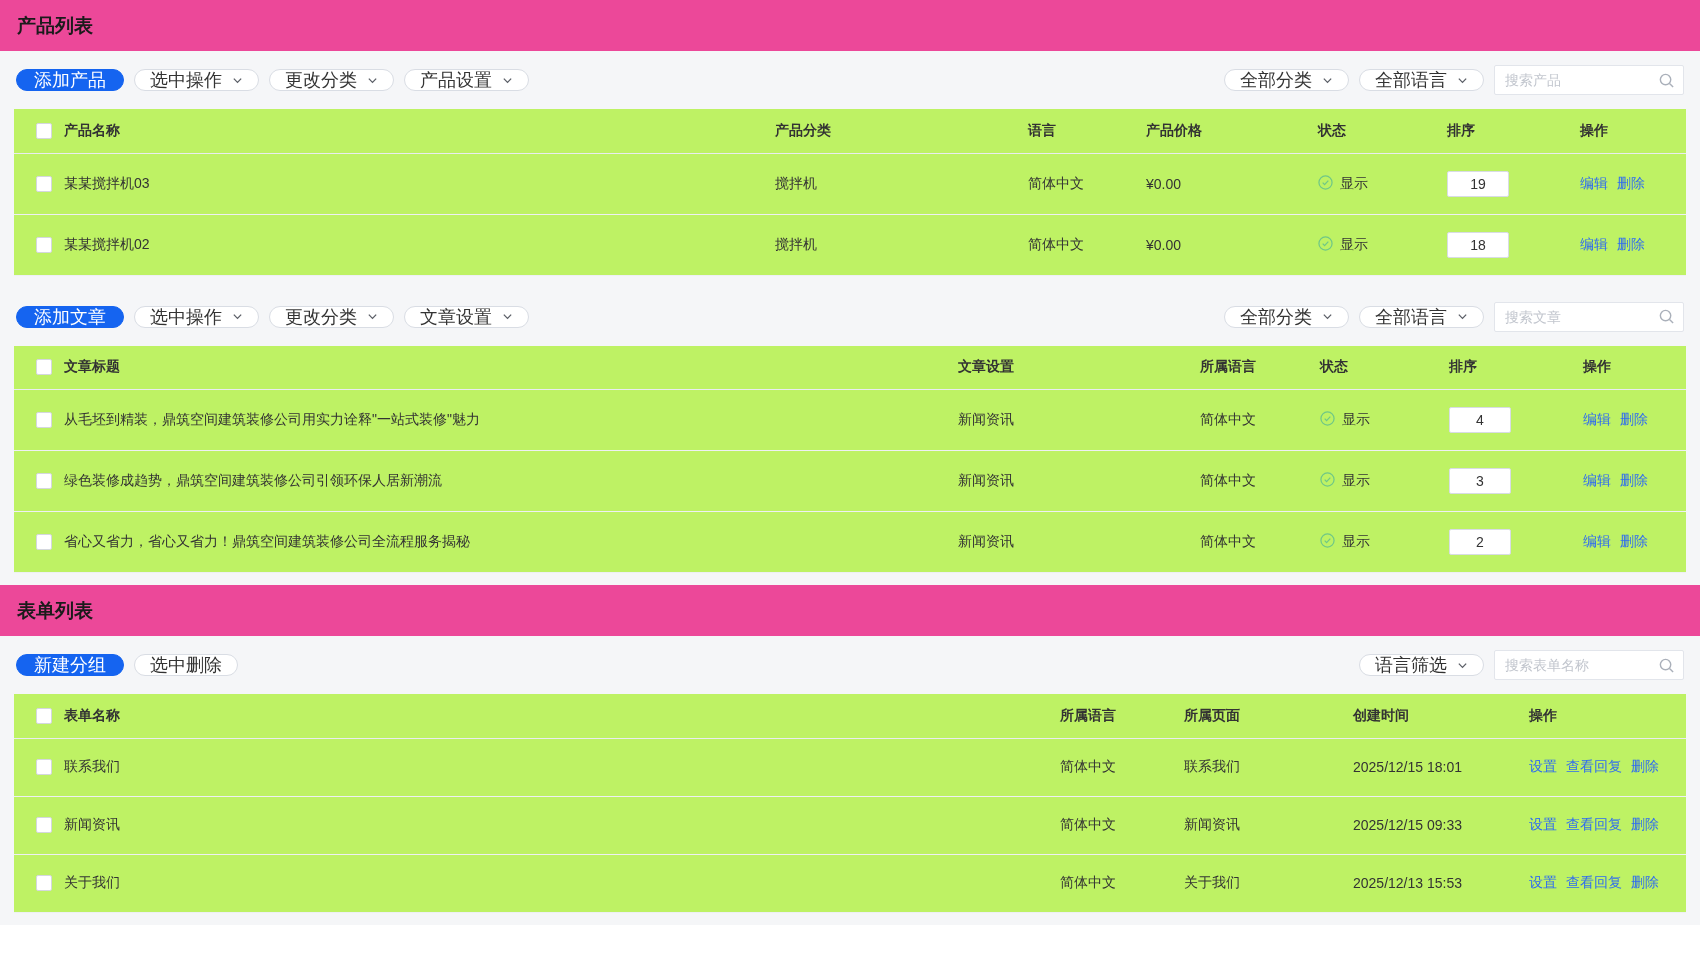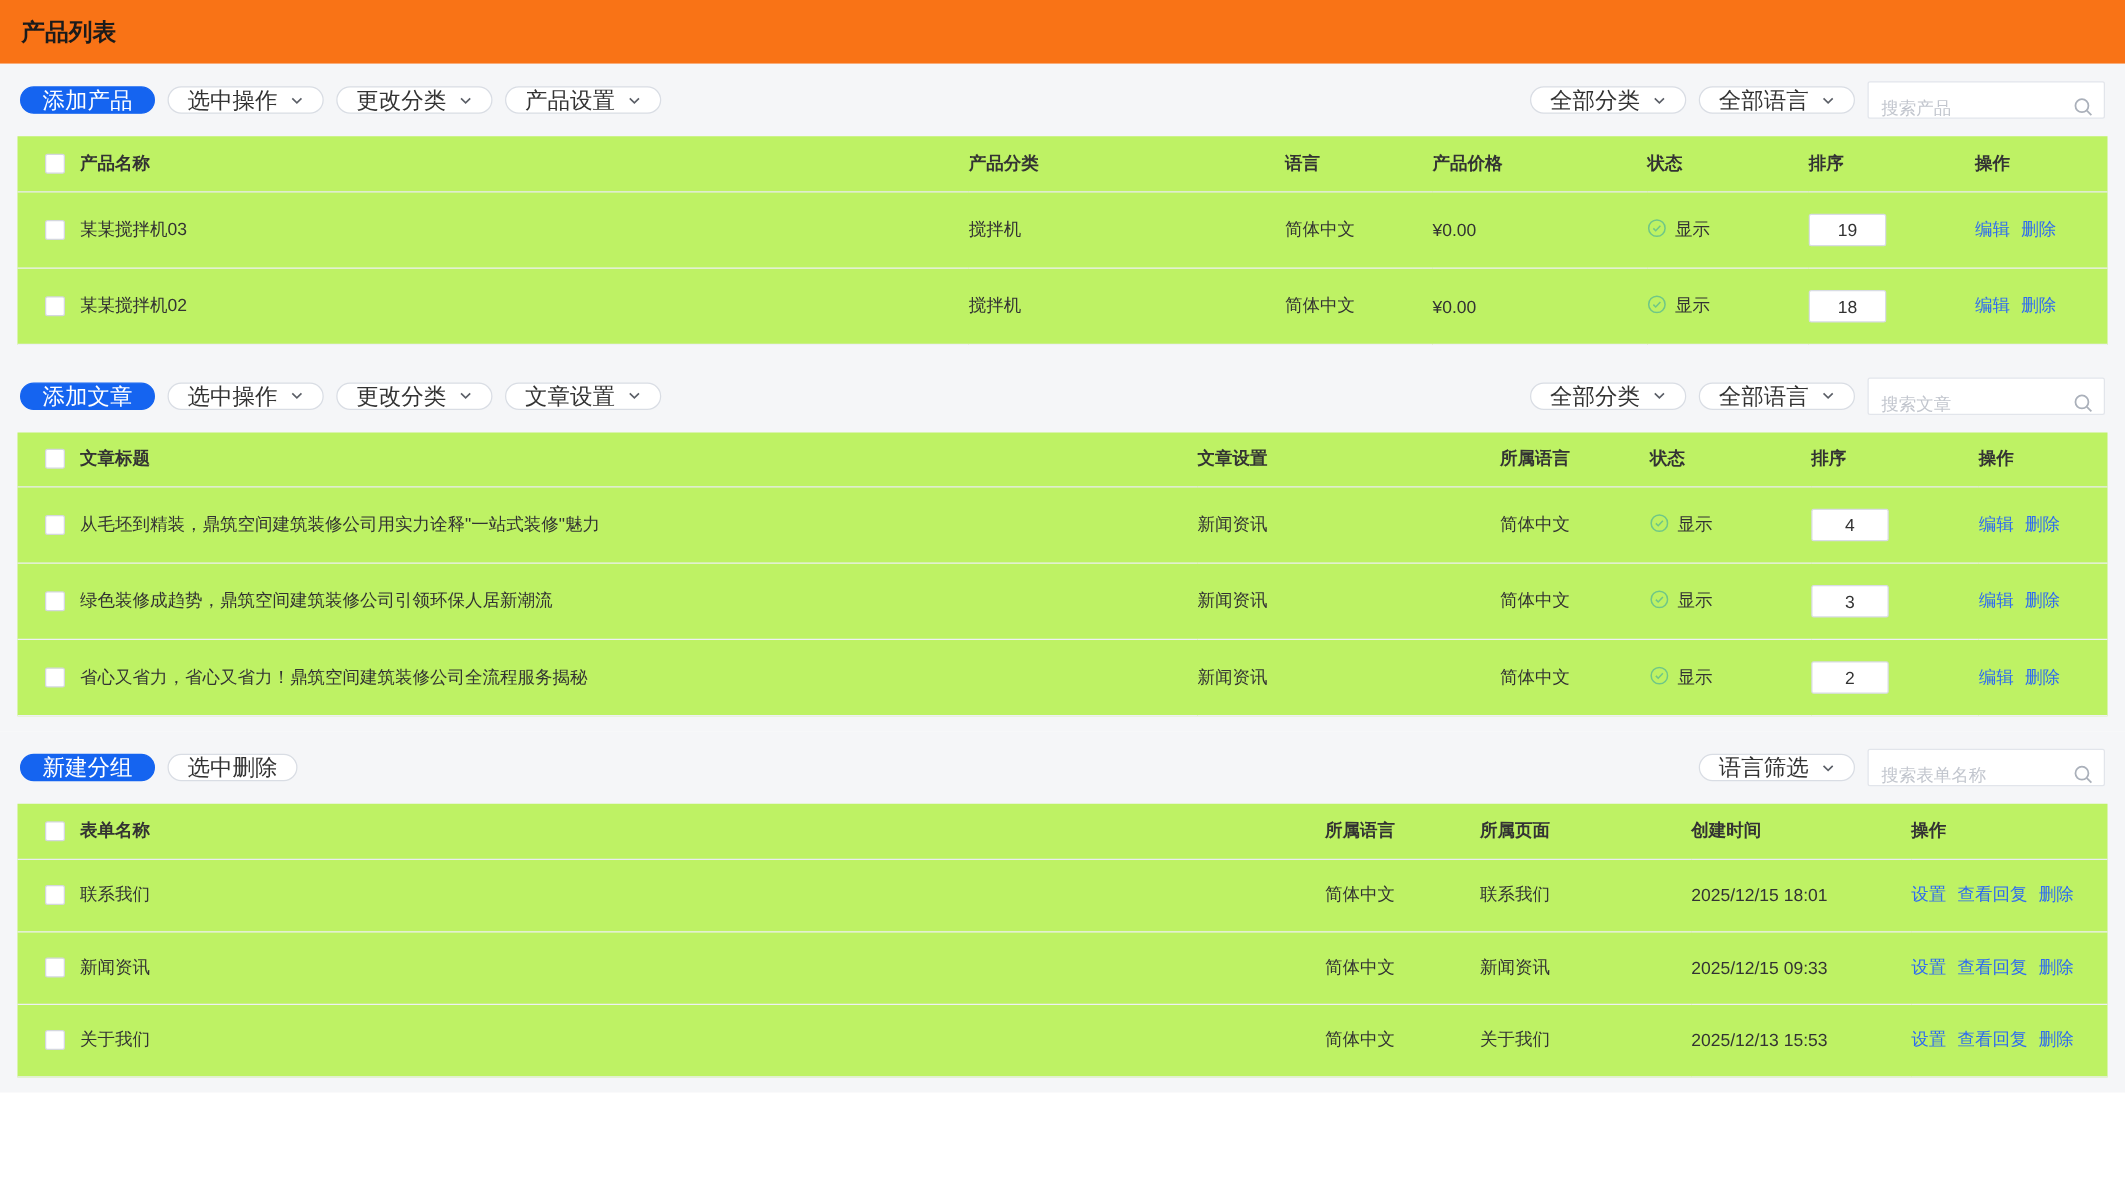--- a/index.html
+++ b/index.html
@@ -6,34 +6,34 @@
   html,body { margin:0; padding:0; }
   body {
     width:1700px; height:956px; overflow:hidden;
     background:#ffffff;
     font-family:"Liberation Sans","DejaVu Sans",sans-serif;
     color:#333;
   }
   .section-title {
     padding:13px 17px 12px;
     font-size:19px; font-weight:bold; color:#1b1b1b;
-    background:#f97316;
+    background:#ec4899;
   }
   .panel { background:#f5f6f8; padding:14px 14px 12px; }
   .toolbar { display:flex; justify-content:space-between; align-items:center; margin-bottom:14px; padding:0 2px; }
   .tb-left, .tb-right { display:flex; align-items:center; gap:10px; }
   .btn {
     height:22px; display:inline-flex; align-items:center; gap:10px;
     padding:0 15px; background:#fff; border:1px solid #d9dde4; border-radius:14px;
     font-size:18px; color:#333; cursor:pointer; white-space:nowrap;
   }
   .btn-primary { background:#1564F0; border:1px solid #1564F0; color:#fff; padding:0 17px; }
   .search {
     height:30px; width:190px; background:#fff; border:1px solid #e2e5eb; border-radius:2px;
-    display:flex; align-items:flex-end;
+    display:flex; align-items:center;
   }
   .search input {
     border:none; outline:none; flex:1; min-width:0; padding:0 10px;
     font-size:14px; color:#333; background:transparent;
     font-family:"Liberation Sans","DejaVu Sans",sans-serif;
   }
   .search input::placeholder { color:#c2c6ce; }
   .search .mag { display:flex; align-items:center; padding:0 8px 0 2px; }
   table { width:100%; border-collapse:collapse; background:#bef264; table-layout:fixed; }
   th { text-align:left; font-size:14px; font-weight:600; color:#333; height:44px; padding:0; }
@@ -294,20 +294,21 @@
               </span></td>
           <td><input class="sort-input" value="2" style=""></td>
           <td><a class="link">编辑</a><a class="link">删除</a></td>
         </tr>
       </tbody>
     </table>
   </div>
 </div>
 
 <div>
+  <div class="section-title">表单列表</div>
   <div class="panel">
     <div class="toolbar">
       <div class="tb-left">
         <button class="btn btn-primary">新建分组</button>
         <button class="btn">选中删除</button>
       </div>
       <div class="tb-right">
         <button class="btn">
             <span>语言筛选</span>
             <span><svg width="11" height="11" viewBox="0 0 12 12">

